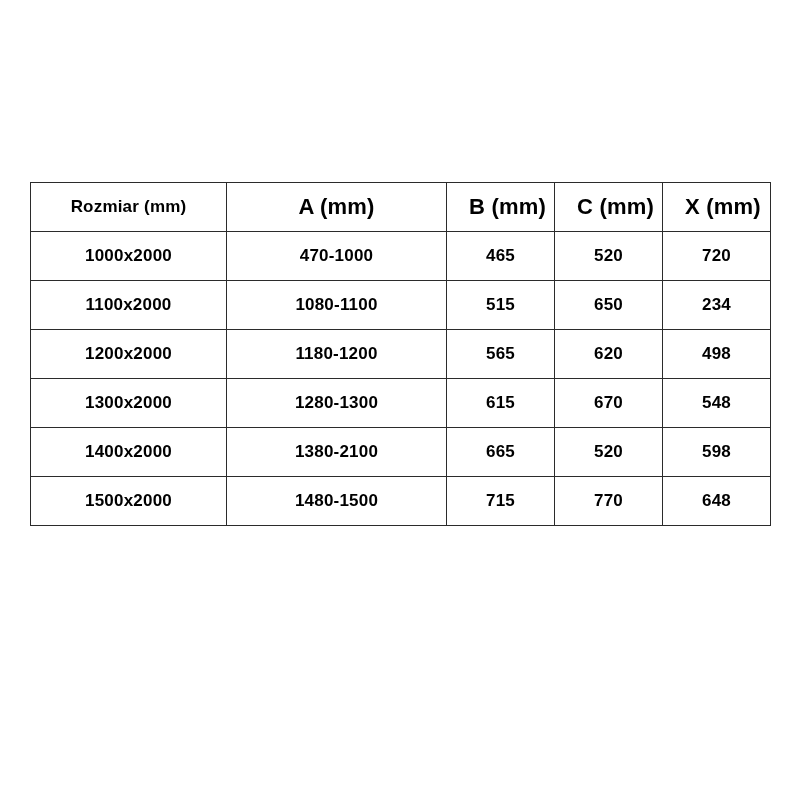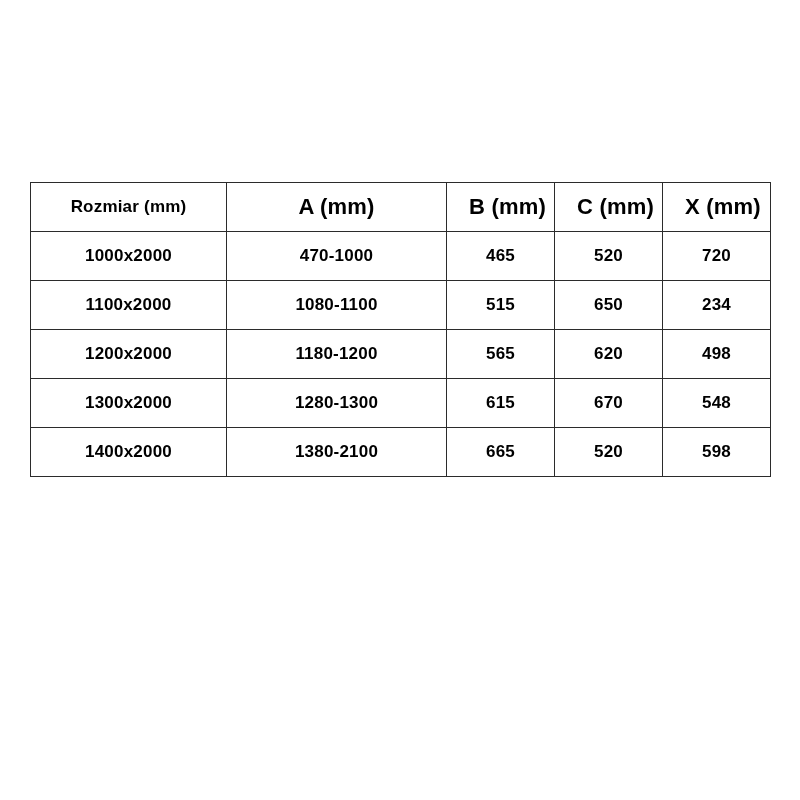--- a/index.html
+++ b/index.html
@@ -113,16 +113,23 @@
           <td>670</td>
           <td>548</td>
         </tr>
         <tr>
           <td>1400x2000</td>
           <td>1380-2100</td>
           <td>665</td>
           <td>520</td>
           <td>598</td>
         </tr>
+        <tr>
+          <td>1500x2000</td>
+          <td>1480-1500</td>
+          <td>715</td>
+          <td>770</td>
+          <td>648</td>
+        </tr>
       </tbody>
     </table>
   </div>
 </div>
 
 </body></html>

